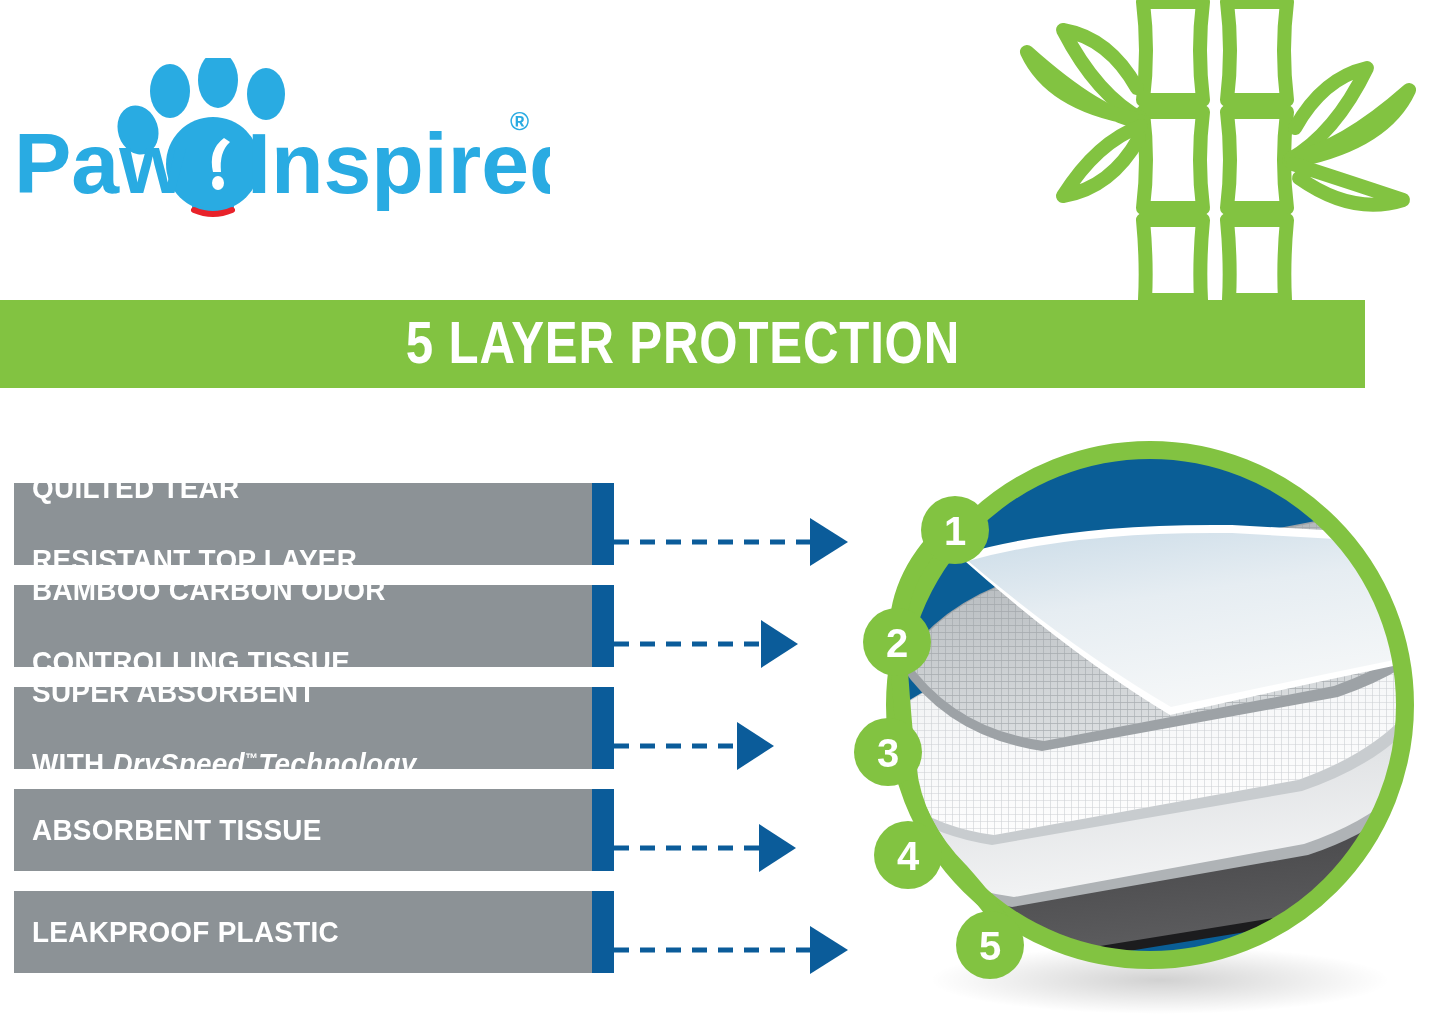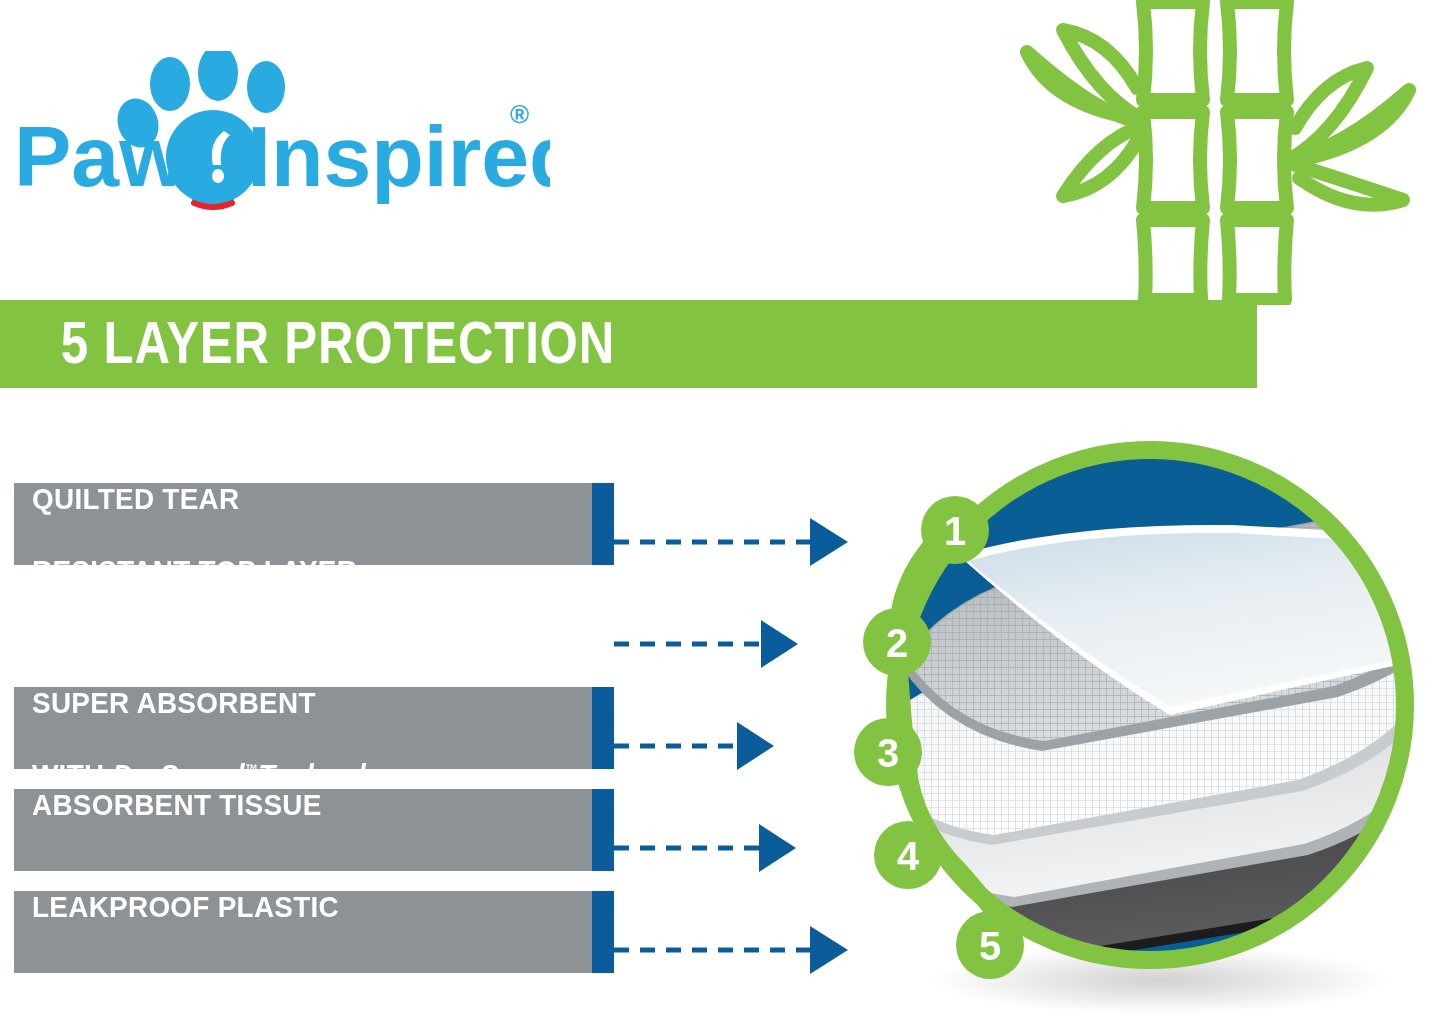--- a/index.html
+++ b/index.html
@@ -20,44 +20,45 @@
     left: 0; top: 0;
     width: 1445px;
     height: 1035px;
     background: #ffffff;
   }
 
   
   .logo-wrap {
     position: absolute;
     left: 10px;
-    top: 51px;
+    top: 58px;
     width: 540px;
     height: 160px;
   }
   .logo-svg { display: block; }
 
   .bamboo-wrap {
     position: absolute;
     left: 1005px;
     top: 0px;
     width: 440px;
     height: 305px;
   }
 
   
   .banner {
     position: absolute;
     left: 0;
     top: 300px;
-    width: 1257px;
+    width: 1365px;
     height: 88px;
     background: #82C341;
     display: flex;
     align-items: center;
+    justify-content: center;
   }
   .banner-title {
     color: #ffffff;
     font-family: "Liberation Sans Narrow", "Liberation Sans", sans-serif;
     font-weight: bold;
     font-size: 60px;
     letter-spacing: 1px;
     transform: scaleX(0.82);
     transform-origin: center center;
     white-space: nowrap;
@@ -80,20 +81,21 @@
     height: 82px;
   }
   .bar-body {
     position: absolute;
     left: 0; top: 0;
     width: 578px;
     height: 82px;
     background: #8C9296;
     display: flex;
     flex-direction: column;
+    justify-content: center;
     padding-left: 18px;
     box-sizing: border-box;
     gap: 40px;
   }
   .bar-cap {
     position: absolute;
     right: 0; top: 0;
     width: 22px;
     height: 82px;
     background: #0B5C9A;
@@ -203,20 +205,27 @@
   <div class="bars">
 
     <div class="bar-row" style="top:0px;">
       <div class="bar-body">
         <div class="bar-line">QUILTED TEAR</div>
         <div class="bar-line">RESISTANT TOP LAYER</div>
       </div>
       <div class="bar-cap"></div>
     </div>
 
+    <div class="bar-row" style="top:102px;">
+      <div class="bar-body">
+        <div class="bar-line">BAMBOO CARBON ODOR</div>
+        <div class="bar-line">CONTROLLING TISSUE</div>
+      </div>
+      <div class="bar-cap"></div>
+    </div>
 
     <div class="bar-row" style="top:204px;border-radius:9px;">
       <div class="bar-body">
         <div class="bar-line">SUPER ABSORBENT</div>
         <div class="bar-line"><span>WITH </span><span class="ital">DrySpeed</span><span class="tm">™</span><span class="ital">Technology</span></div>
       </div>
       <div class="bar-cap"></div>
     </div>
 
     <div class="bar-row" style="top:408px;">

